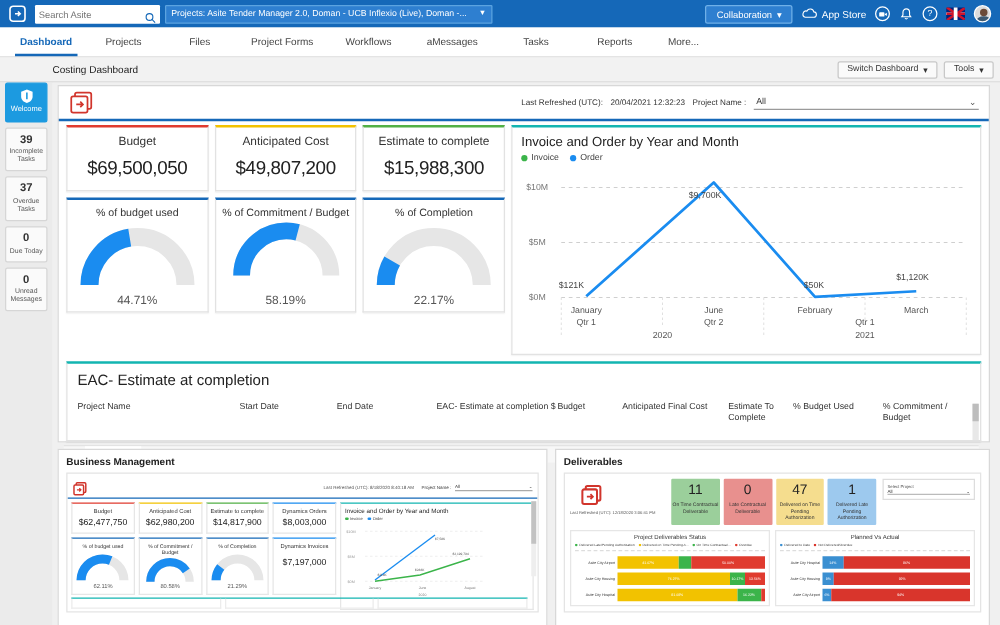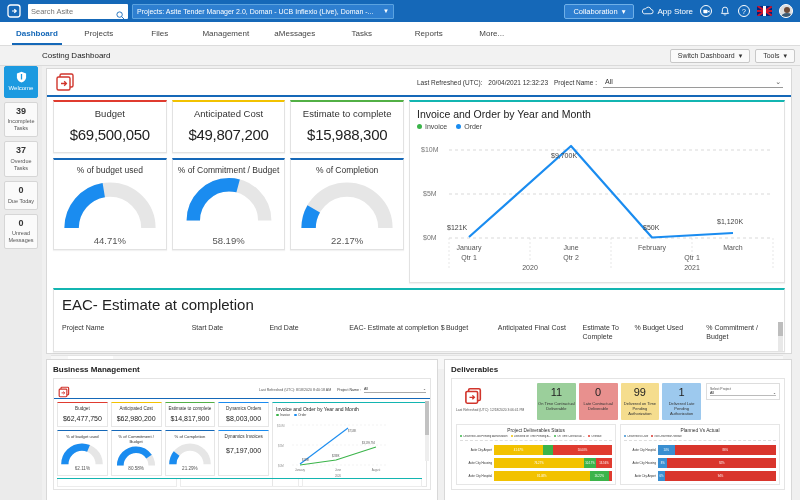--- a/index.html
+++ b/index.html
@@ -185,21 +185,21 @@
   .legend { display: flex; gap: 9px; margin-bottom: 2px; }
   .legend-item { display: flex; align-items: center; gap: 3px; font-size: 7px; color: #444; }
   .legend-dot { width: 5px; height: 5px; border-radius: 50%; }
 
   
   .eac {
     margin: 5px 6px 0 6px; background: #fff; border: 1px solid #e2e2e2;
     border-top: 2px solid #13b5b1; padding: 6px 8px 0 8px; height: 64px; overflow: hidden;
     box-shadow: 0 1px 1px rgba(0,0,0,.05); position: relative;
   }
-  .eac-title { font-size: 15px; color: #222; }
+  .eac-title { font-size: 12px; color: #222; }
   .eac-sub { font-size: 7.5px; color: #444; margin-top: 1px; }
   .eac-head {
     display: flex; margin-top: 10px; font-size: 7px; color: #333;
   }
   .eac-head span { line-height: 1.3; }
   .eac-scroll {
     position: absolute; right: 1px; top: 32px; width: 5px; height: 30px; background: #e8e8e8;
   }
   .eac-scroll::before {
     content: ""; position: absolute; top: 0; left: 0; width: 5px; height: 14px; background: #bdbdbd;
@@ -365,21 +365,24 @@
     <div class="navtab active">
       <span>Dashboard</span>
       </div>
     <div class="navtab">
       <span>Projects</span>
       </div>
     <div class="navtab">
       <span>Files</span>
       </div>
     <div class="navtab">
-      <span>Management</span>
+      <span>Project Forms</span>
+      </div>
+    <div class="navtab">
+      <span>Workflows</span>
       </div>
     <div class="navtab">
       <span>aMessages</span>
       </div>
     <div class="navtab">
       <span>Tasks</span>
       </div>
     <div class="navtab">
       <span>Reports</span>
       </div>
@@ -710,21 +713,21 @@
               <div class="dlv-tiles">
                 <div class="dlv-tile" style="background:#9bcf9b">
                   <div class="dlv-tile-n">11</div>
                   <div class="dlv-tile-l">On Time Contractual Deliverable</div>
                 </div>
                 <div class="dlv-tile" style="background:#e8908e">
                   <div class="dlv-tile-n">0</div>
                   <div class="dlv-tile-l">Late Contractual Deliverable</div>
                 </div>
                 <div class="dlv-tile" style="background:#f5dd8e">
-                  <div class="dlv-tile-n">99</div>
+                  <div class="dlv-tile-n">47</div>
                   <div class="dlv-tile-l">Delivered on Time Pending Authorization</div>
                 </div>
                 <div class="dlv-tile" style="background:#9dc9ee">
                   <div class="dlv-tile-n">1</div>
                   <div class="dlv-tile-l">Delivered Late Pending Authorization</div>
                 </div>
               </div>
               <div class="dlv-sel">
                 <div class="dlv-sel-l">Select Project</div>
                 <div class="dlv-sel-v">

